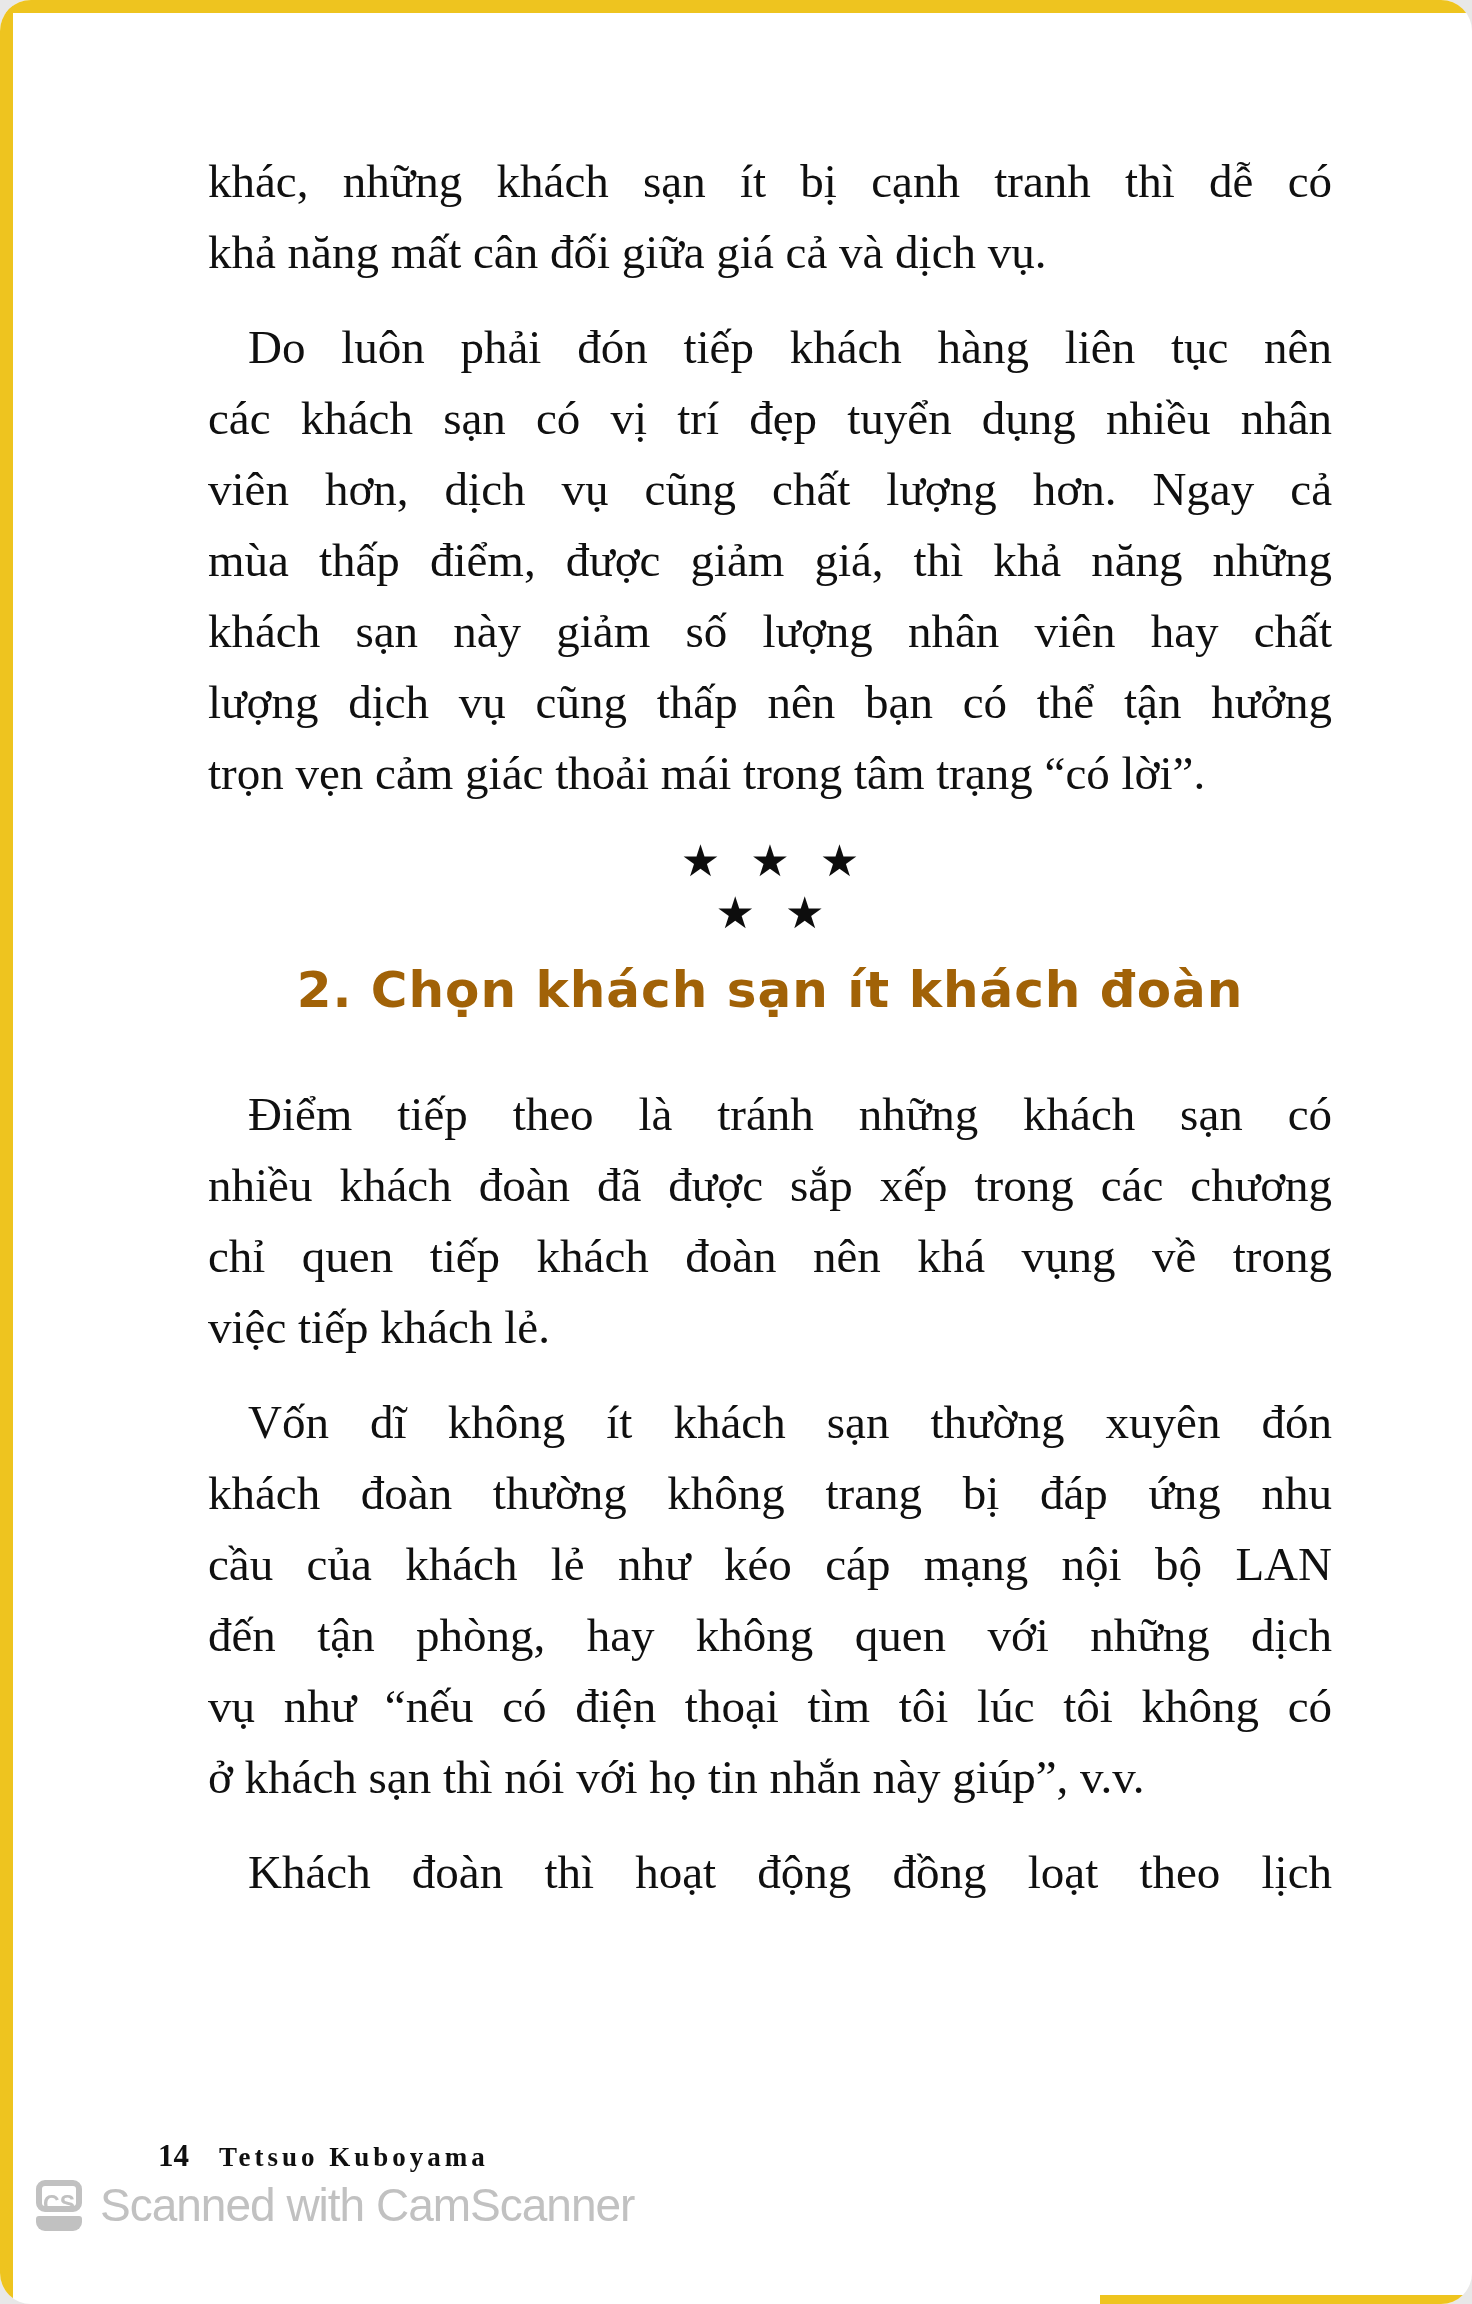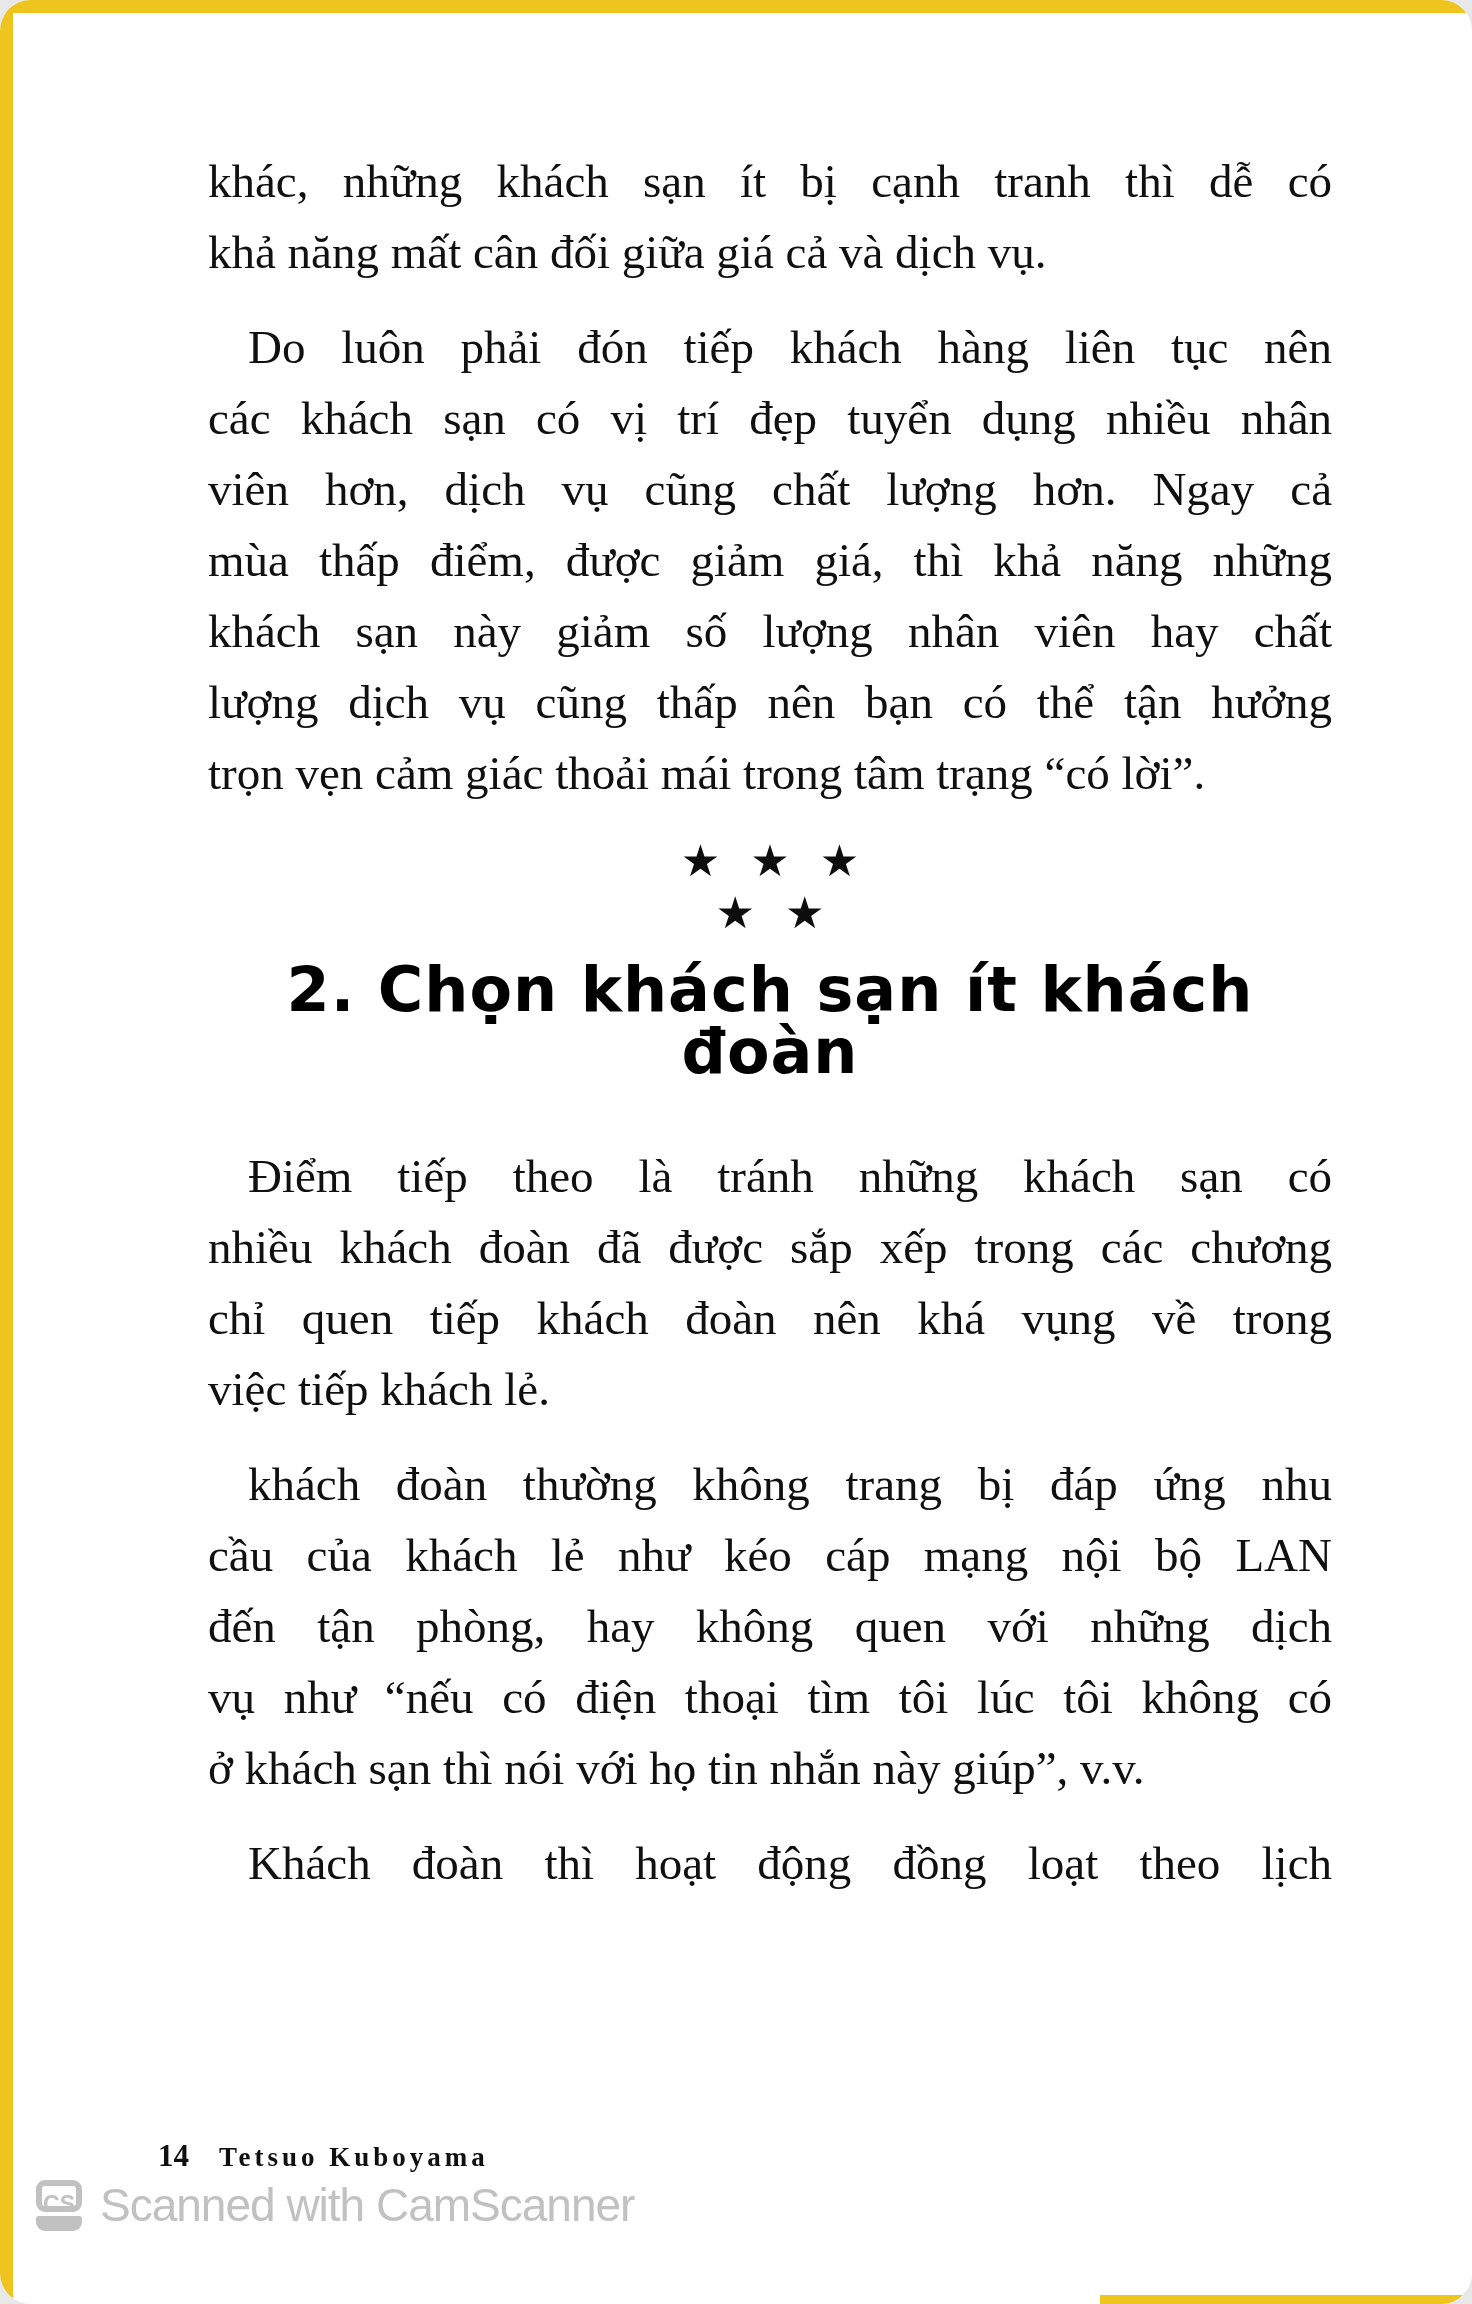--- a/index.html
+++ b/index.html
@@ -34,23 +34,23 @@
     font-family:"DejaVu Sans","Liberation Sans",sans-serif;
     font-size:44px; line-height:52px;
     letter-spacing:8px; padding-left:8px;
     color:#0d0d0d;
   }
   .heading {
     margin:20px 0 58px 0;
     text-align:center;
     font-family:"DejaVu Sans","Liberation Sans",sans-serif;
     font-weight:bold;
-    font-size:62px; line-height:62px;
+    font-size:50px; line-height:62px;
     letter-spacing:1px;
-    color:#000000;
+    color:#a16207;
   }
 
   .footer {
     position:absolute; left:158px; top:2138px;
     display:flex; align-items:baseline; gap:30px;
   }
   .pagenum { font-weight:bold; font-size:31px; }
   .author  { font-weight:bold; font-size:27px; letter-spacing:4px; }
 
   .scanbar {
@@ -114,20 +114,21 @@
     <div class="heading">2. Chọn khách sạn ít khách đoàn</div>
 
     <div id="paras-bottom">
         <div class="para indent">
           <div class="line">Điểm tiếp theo là tránh những khách sạn có</div>
           <div class="line">nhiều khách đoàn đã được sắp xếp trong các chương</div>
           <div class="line">chỉ quen tiếp khách đoàn nên khá vụng về trong</div>
           <div class="line last">việc tiếp khách lẻ.</div>
         </div>
         <div class="para indent">
+          <div class="line">Vốn dĩ không ít khách sạn thường xuyên đón</div>
           <div class="line">khách đoàn thường không trang bị đáp ứng nhu</div>
           <div class="line">cầu của khách lẻ như kéo cáp mạng nội bộ LAN</div>
           <div class="line">đến tận phòng, hay không quen với những dịch</div>
           <div class="line">vụ như “nếu có điện thoại tìm tôi lúc tôi không có</div>
           <div class="line last">ở khách sạn thì nói với họ tin nhắn này giúp”, v.v.</div>
         </div>
         <div class="para indent">
           <div class="line">Khách đoàn thì hoạt động đồng loạt theo lịch</div>
         </div>
       </div>

